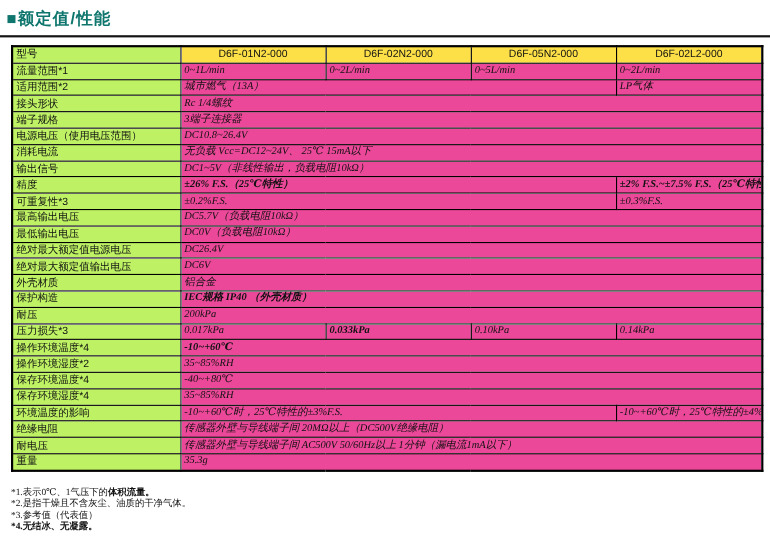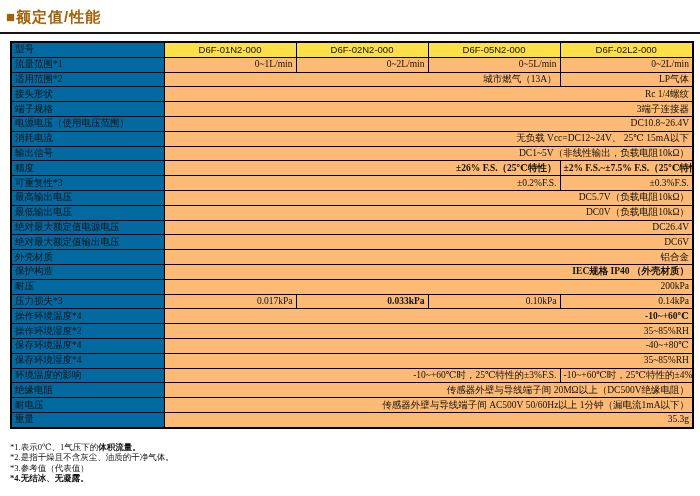--- a/index.html
+++ b/index.html
@@ -4,46 +4,47 @@
 <style>
   html,body{margin:0;padding:0;}
   body{
     width:700px;height:496px;background:#ffffff;position:relative;
     font-family:"Liberation Sans","DejaVu Sans",sans-serif;color:#111;
   }
   .page{padding:5px 0 0 0;}
   .title{
     font-family:"Liberation Sans","DejaVu Sans",sans-serif;
     font-weight:bold;font-size:15px;letter-spacing:1px;
-    margin:3px 0 5px 6px;color:#a16207;
+    margin:3px 0 5px 6px;color:#0f766e;
   }
   .title-rule{border:0;border-top:2.5px solid #151515;margin:0;width:700px;}
   table.spec{
     border-collapse:collapse;table-layout:fixed;
     width:682px;margin:7px 0 0 10px;
     border:2px solid #000;
   }
   table.spec th,table.spec td{
     border:1px solid #000;
     height:13.8px;line-height:11px;
     padding:0 3px;font-size:9.5px;
     overflow:hidden;white-space:nowrap;
   }
   th.lbl{
-    background:#0369a1;text-align:left;font-weight:normal;
-    font-family:Liberation Serif, serif;
+    background:#bef264;text-align:left;font-weight:normal;
+    font-family:Liberation Sans, sans-serif;
     padding-left:5px;color:#111;
   }
   td.model{
     text-align:center;background:#fde047;
     font-family:"Liberation Sans","DejaVu Sans",sans-serif;
   }
   td.val{
-    text-align:right;background:#fdba74;
+    text-align:left;background:#ec4899;
     font-family:"Liberation Serif","DejaVu Serif",serif;
+    font-style:italic;
   }
   .bold{font-weight:bold;}
   .footnotes{
     margin:13px 0 0 10px;
     font-family:"Liberation Serif","DejaVu Serif",serif;
     font-size:8.5px;line-height:10.5px;color:#111;
   }
   .footnotes .fn{white-space:nowrap;}
 </style>
 </head>

